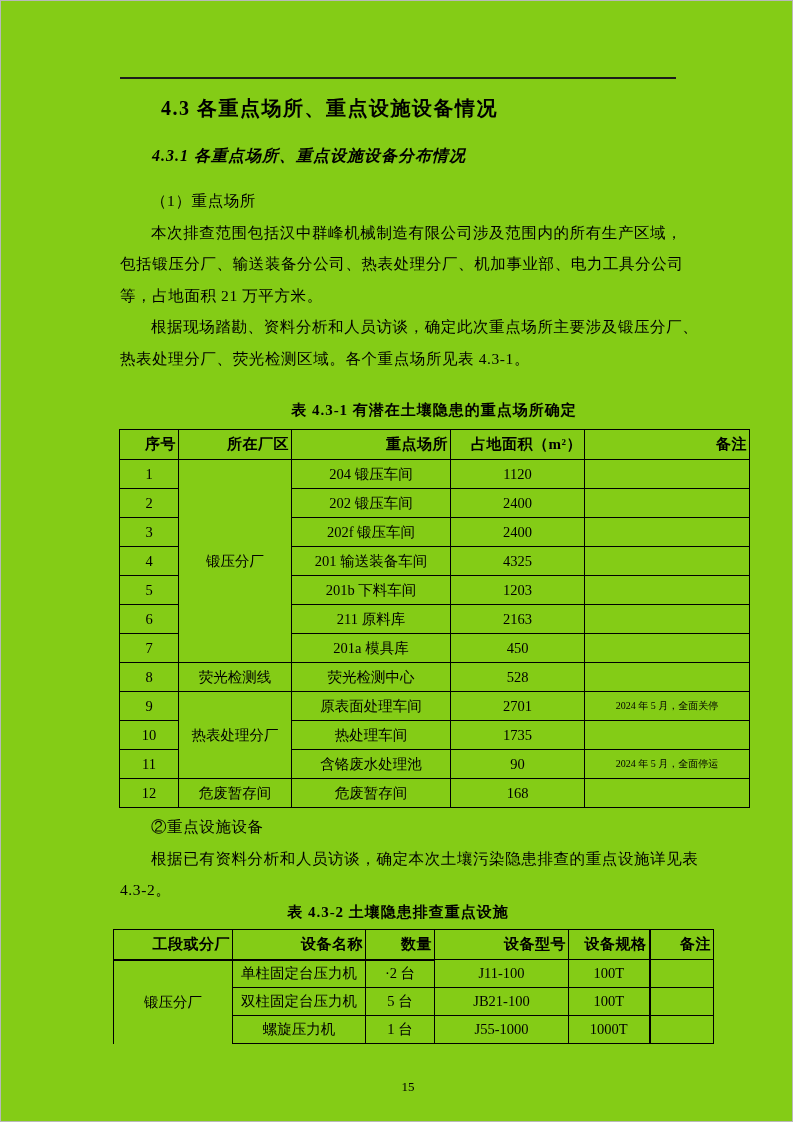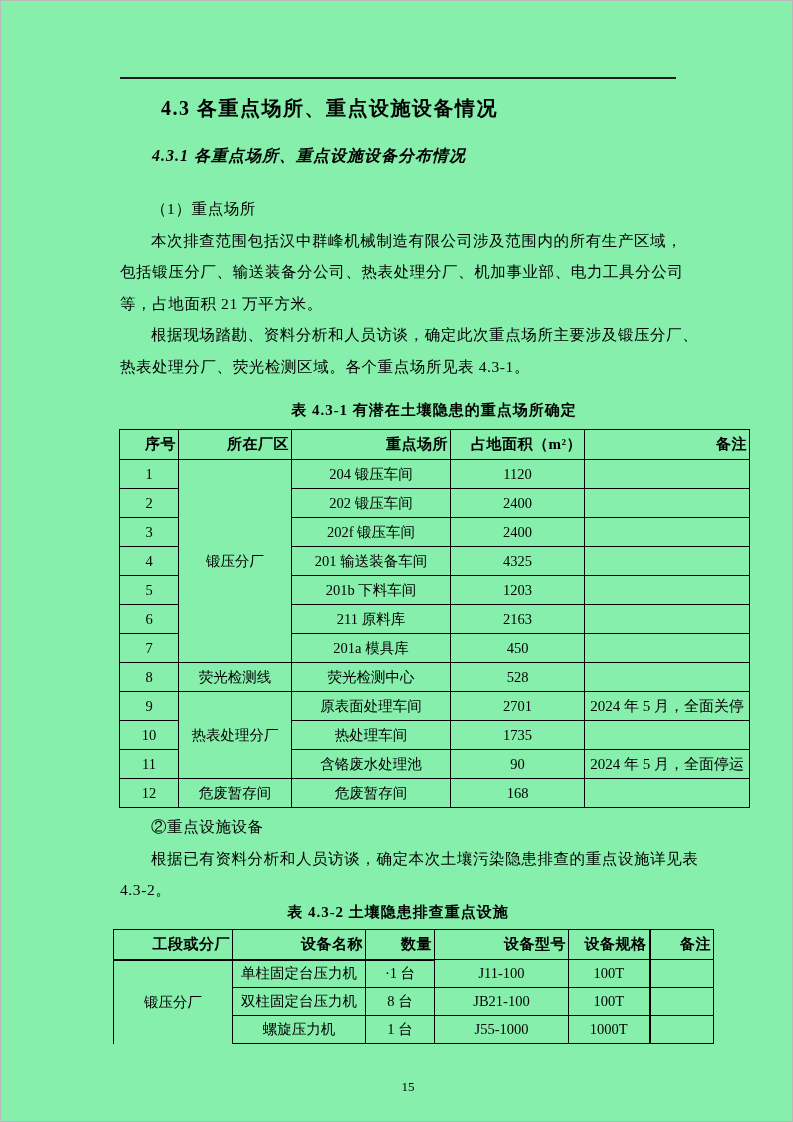--- a/index.html
+++ b/index.html
@@ -1,19 +1,19 @@
 <!DOCTYPE html>
 <html><head>
 <meta charset="utf-8">
 <style>
   html,body { margin:0; padding:0; background:#ffffff; }
   .page {
     position:relative;
     width:793px; height:1122px;
-    background:#86efac;
+    background:#84cc16;
     border:1px solid #b9b9b9;
     box-sizing:border-box;
     font-family:"Liberation Serif","DejaVu Serif",serif;
     color:#000000;
     overflow:hidden;
   }
   .header-rule {
     position:absolute; left:119px; top:76px;
     width:556px; height:2px; background:#1c1c1c;
   }
@@ -21,38 +21,38 @@
     position:absolute; left:160px; top:93px;
     font-size:20px; font-weight:bold; letter-spacing:1.5px;
     line-height:28px; white-space:nowrap;
   }
   .h2 {
     position:absolute; left:151px; top:142px;
     font-size:16px; font-weight:bold; letter-spacing:1px;
     line-height:26px; white-space:nowrap;font-style:italic;
   }
   .textblock { position:absolute; font-size:15.5px; letter-spacing:0.6px; line-height:31.5px; }
-  .tb1 { left:119px; top:192px; width:558px; }
+  .tb1 { left:119px; top:184px; width:558px; }
   .tb2 { left:119px; top:810px; width:558px; }
   .line { white-space:nowrap; }
   .line.indent { text-indent:2em; }
   .tcap {
     position:absolute; text-align:center; font-weight:bold;
     font-size:15px; letter-spacing:1px; white-space:nowrap;
   }
   .tcap1 { left:118px; top:400px; width:630px;font-family:Liberation Serif, serif; }
   .tcap2 { left:119px; top:902px; width:556px; }
   table { border-collapse:collapse; table-layout:fixed; position:absolute; }
   td, th { border:1px solid #000; text-align:center; vertical-align:middle; padding:0 2px; box-sizing:border-box; overflow:hidden; }
   th { font-weight:bold; font-size:15px; letter-spacing:0.5px;text-align:right; }
   td { font-size:14.5px; }
   #table1 { left:118px; top:428px; width:630px; }
   #table1 tr { height:29px; }
   #table1 tr.hdr { height:30px; }
-  #table1 td.note { font-size:15px; letter-spacing:0; }
+  #table1 td.note { font-size:10px; letter-spacing:0; }
   #table2 { left:112px; top:928px; width:600px; }
   #table2 tr { height:28px; }
   #table2 tr.hdr { height:30px; }
   #table2 .thickl { border-left:2px solid #000; }
   #table2 .thickb { border-bottom:2px solid #000; }
   #table2 .nobottom { border-bottom:none; }
   .page-number {
     position:absolute; left:119px; top:1058px; width:576px;
     text-align:center; font-size:13px;margin-top:20px;
   }
@@ -195,28 +195,28 @@
       <th class="thickb">工段或分厂</th>
       <th class="thickb">设备名称</th>
       <th class="thickb">数量</th>
       <th>设备型号</th>
       <th>设备规格</th>
       <th class="thickl">备注</th>
     </tr>
     <tr>
       <td rowspan="3" class="nobottom">锻压分厂</td>
       <td>单柱固定台压力机</td>
-      <td>·1 台</td>
+      <td>·2 台</td>
       <td>J11-100</td>
       <td>100T</td>
       <td class="thickl"></td>
     </tr>
     <tr>
       <td>双柱固定台压力机</td>
-      <td>8 台</td>
+      <td>5 台</td>
       <td>JB21-100</td>
       <td>100T</td>
       <td class="thickl"></td>
     </tr>
     <tr>
       <td>螺旋压力机</td>
       <td>1 台</td>
       <td>J55-1000</td>
       <td>1000T</td>
       <td class="thickl"></td>

